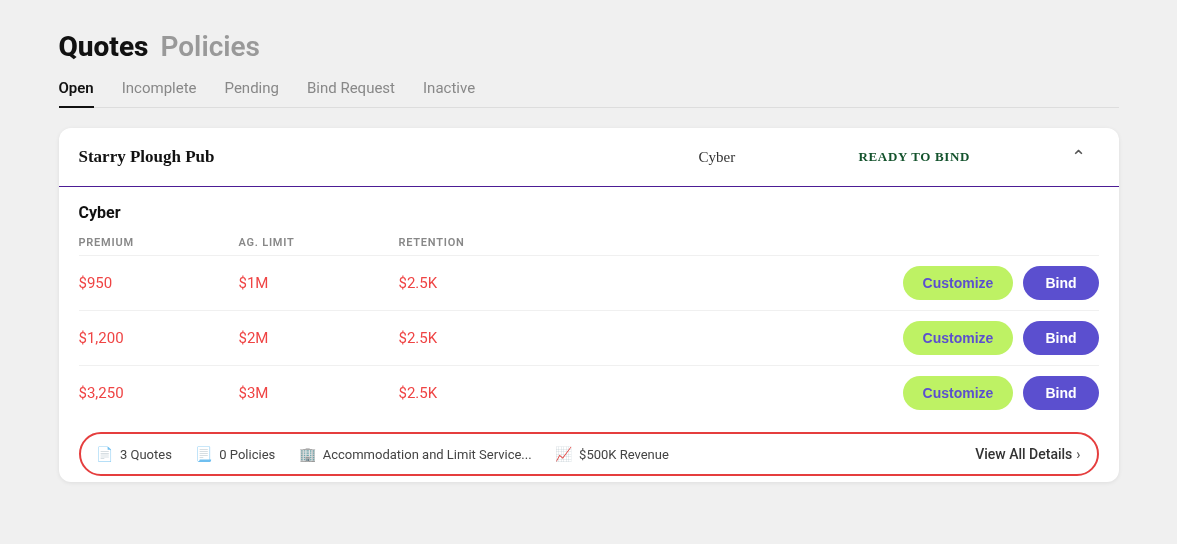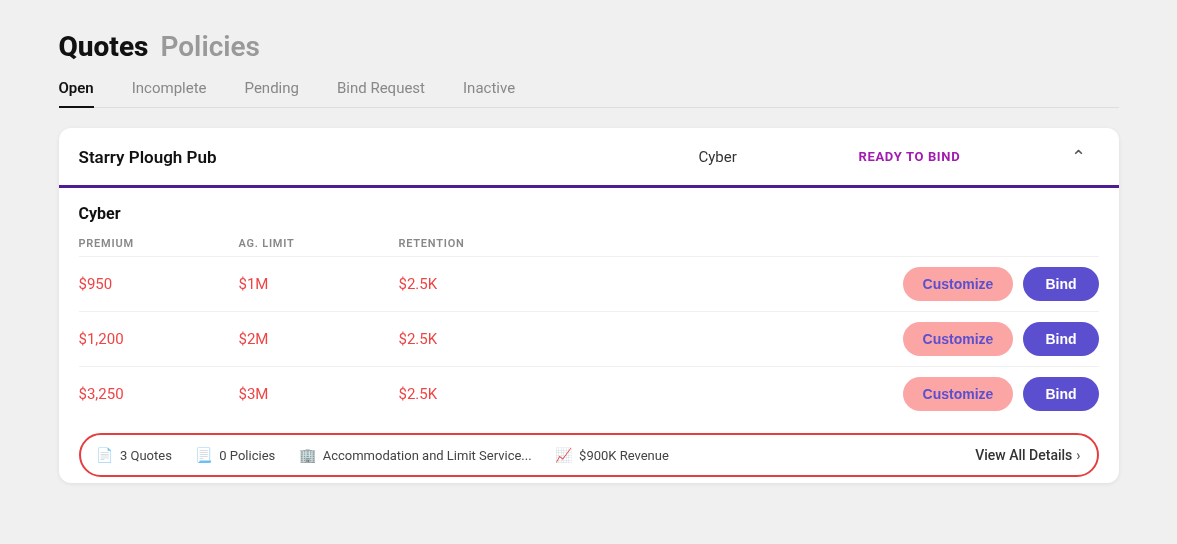--- a/index.html
+++ b/index.html
@@ -31,21 +31,21 @@
     }
     .page-title-policies {
       font-size: 28px;
       font-weight: 600;
       color: #999;
     }
 
     
     .tabs {
       display: flex;
-      gap: 38px;
+      gap: 28px;
       border-bottom: 1px solid #ddd;
       margin-bottom: 20px;
     }
     .tab {
       padding-bottom: 10px;
       font-size: 15px;
       color: #888;
       cursor: pointer;
       position: relative;
     }
@@ -85,35 +85,36 @@
       overflow: hidden;
       box-shadow: 0 1px 4px rgba(0,0,0,0.08);
     }
 
     
     .client-row {
       display: grid;
       grid-template-columns: 1fr 160px 200px 40px;
       align-items: center;
       padding: 18px 20px;
-      border-bottom: 3px solid #4c1d95;
+      border-bottom: 1px solid #4c1d95;
+      font-family: Liberation Serif, serif;
     }
     .client-name {
       font-size: 17px;
       font-weight: 600;
       color: #111;
     }
     .product-name {
       font-size: 15px;
       color: #333;
     }
     .status-ready {
       font-size: 13px;
       font-weight: 700;
-      color: #a21caf;
+      color: #14532d;
       letter-spacing: 0.05em;
     }
     .chevron-up {
       font-size: 18px;
       color: #555;
       cursor: pointer;
       text-align: center;
     }
 
     
@@ -152,21 +153,21 @@
     .quote-value {
       font-size: 15px;
       color: #ef4444;
     }
     .quote-actions {
       display: flex;
       gap: 10px;
       justify-content: flex-end;
     }
     .btn-customize {
-      background: #fca5a5;
+      background: #bef264;
       color: #5b4fcf;
       border: none;
       border-radius: 50px;
       padding: 9px 20px;
       font-size: 14px;
       font-weight: 600;
       cursor: pointer;
     }
     .btn-bind {
       background: #5b4fcf;
@@ -302,21 +303,21 @@
             <span>0 Policies</span>
           </div>
 
           <div class="footer-item">
             <span class="footer-icon">🏢</span>
             <span>Accommodation and Limit Service...</span>
           </div>
 
           <div class="footer-item">
             <span class="footer-icon">📈</span>
-            <span>$900K Revenue</span>
+            <span>$500K Revenue</span>
           </div>
 
         </div>
         <div class="view-all">
           <span>View All Details</span>
           <span class="view-all-chevron">›</span>
         </div>
       </div>
 
     </div>

